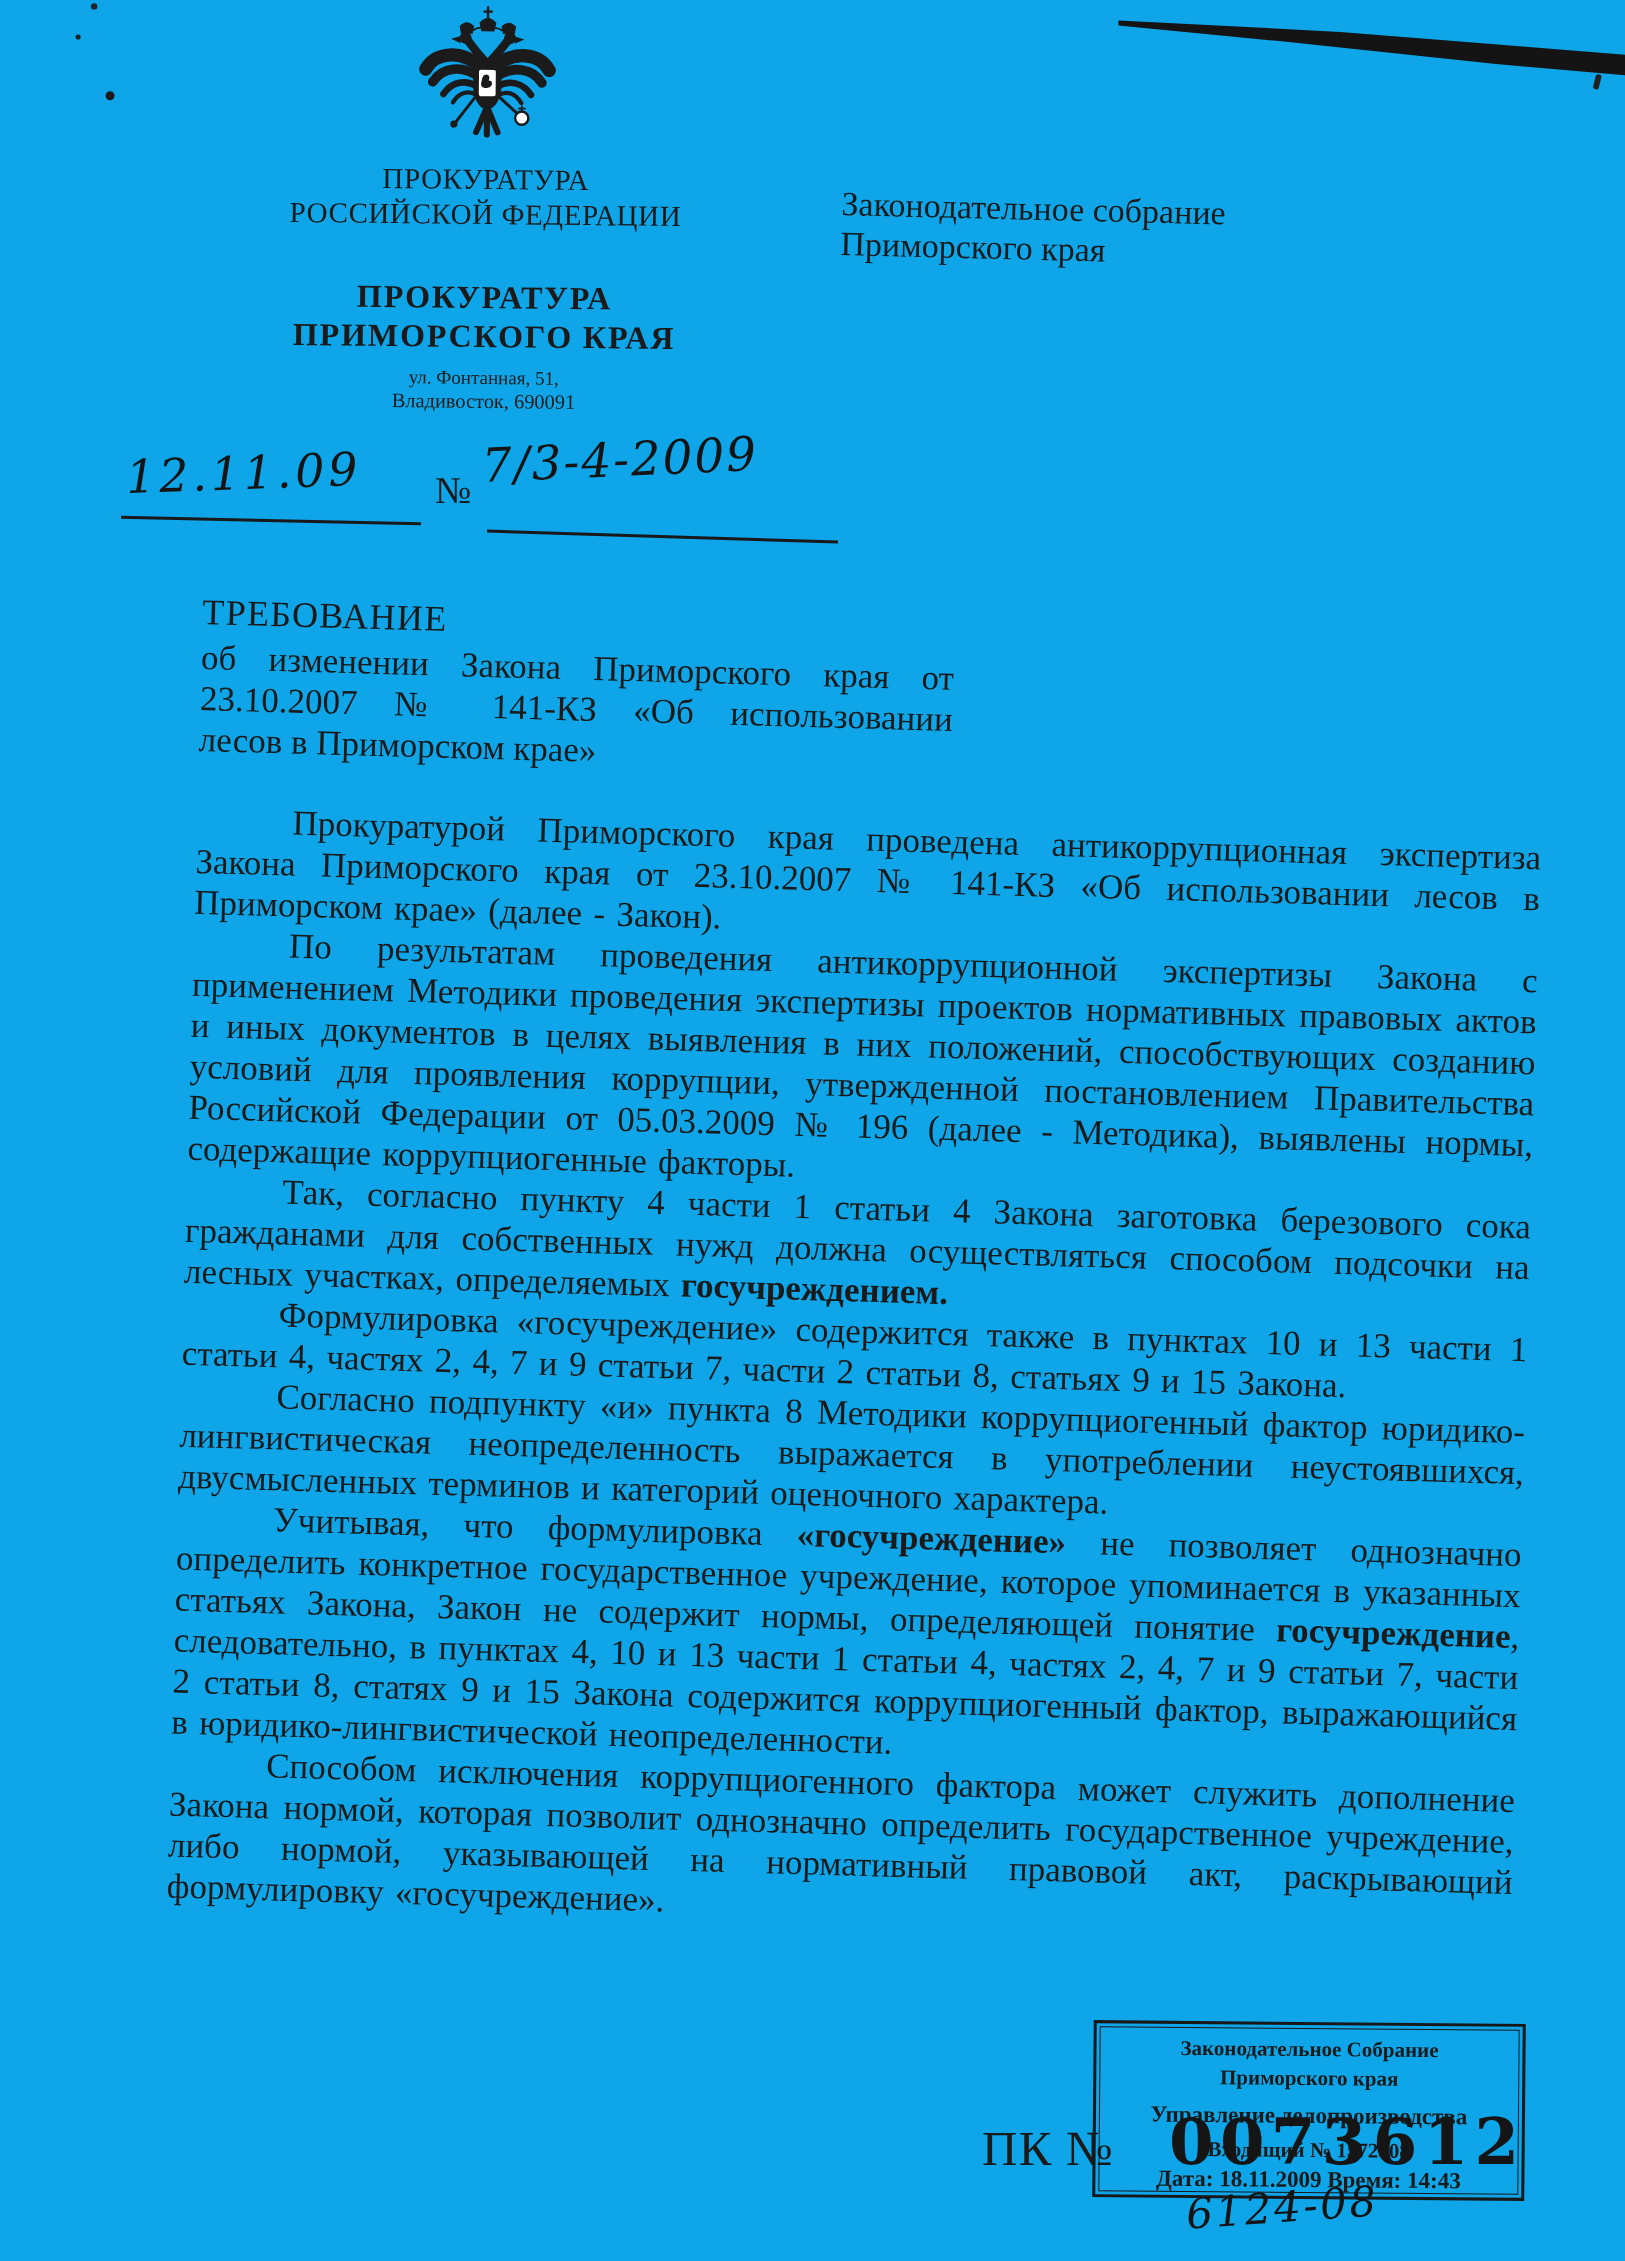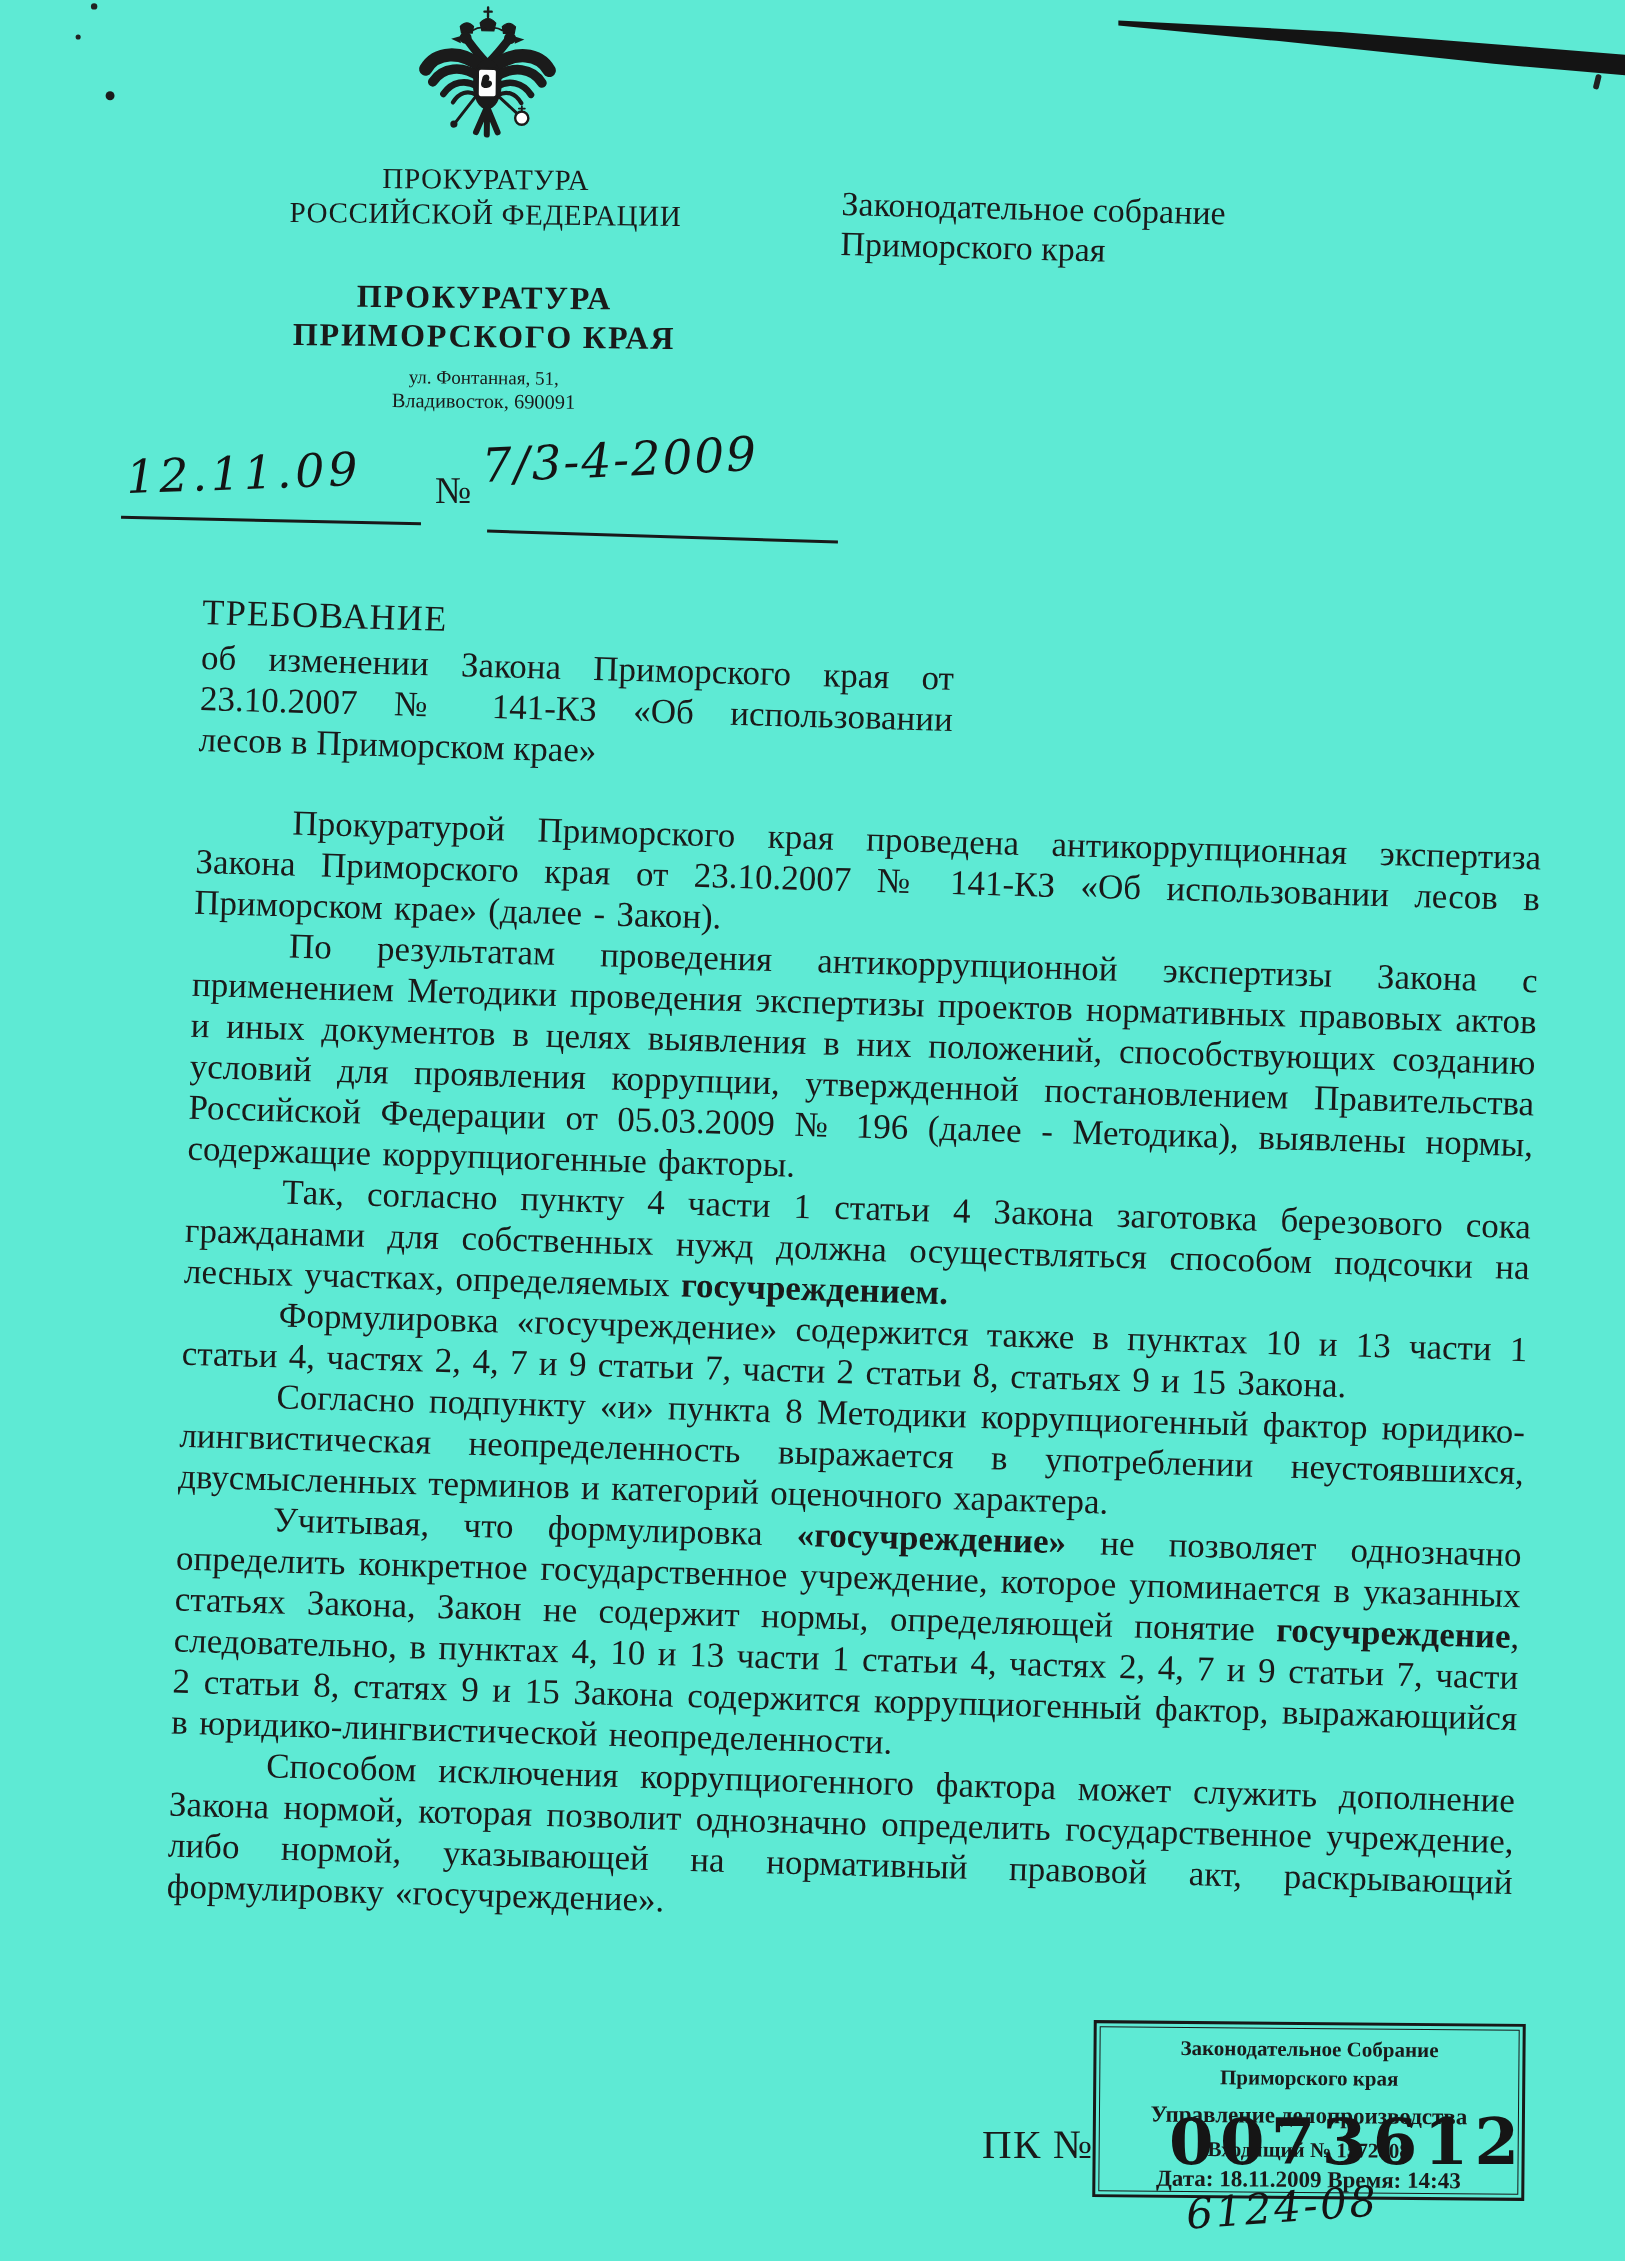--- a/index.html
+++ b/index.html
@@ -1,18 +1,18 @@
 <!DOCTYPE html>
 <html style="font-size:10.2px"><head>
 <meta charset="utf-8">
 <style>
   html,body { margin:0; padding:0; background:#9a9a9a; }
   .page {
     position:relative; width:1626px; height:2261px; margin:0 auto;
-    background:#5eead4; overflow:hidden;
+    background:#0ea5e9; overflow:hidden;
     font-family:"Liberation Serif", serif; color:#1a1a1a;
   }
   
   .artifacts { position:absolute; left:0; top:0; width:1626px; height:2261px; pointer-events:none; }
   
   .letterhead { position:absolute; left:230px; top:5.1px; width:511px; text-align:center; transform:rotate(0.6deg); }
   .emblem { width:158px; height:144px; margin:0 auto; display:block; }
   .org-top { margin-top:12.8px; font-size:29px; line-height:35px; letter-spacing:0.6px; }
   .org-main { margin-top:46px; font-size:32px; font-weight:bold; line-height:39px; letter-spacing:1.9px; }
   .addr { margin-top:10.2px; font-size:19px; line-height:23.6px; }
@@ -33,21 +33,21 @@
     font-size:35px; line-height:41px; text-align:justify;
     transform:rotate(1.6deg); transform-origin:0 0;
   }
   .doc-title { font-size:36px; letter-spacing:1.3px; margin:0 0 3.8px 0; }
   .subject { width:753px; margin:0 0 40px 0; }
   .subject .line { text-align:justify; text-align-last:justify; }
   .subject .line.last { text-align-last:left; }
   .para { margin:0; text-indent:96px; word-spacing:2.6px; }
   .bld { font-weight:bold; }
   
-  .pk { position:absolute; left:982px; top:2120px; font-size:41px; letter-spacing:1.3px; }
+  .pk { position:absolute; left:982px; top:2120px; font-size:49px; letter-spacing:1.3px; }
   .stampbox {
     position:absolute; left:1093px; top:2022px; width:426px; height:171px;
     border:3.8px solid #181818; transform:rotate(0.5deg); text-align:center;
     font-weight:bold;
   }
   .stampbox::before { content:""; position:absolute; inset:2.6px; border:1.3px solid #181818; }
   .st1 { margin-top:10.2px; font-size:21px; line-height:29px; }
   .st2 { font-size:21px; line-height:29px; }
   .st3 { margin-top:7.7px; font-size:23px; line-height:29px; }
   .st4 { margin-top:6.4px; font-size:21px; line-height:28px; }

